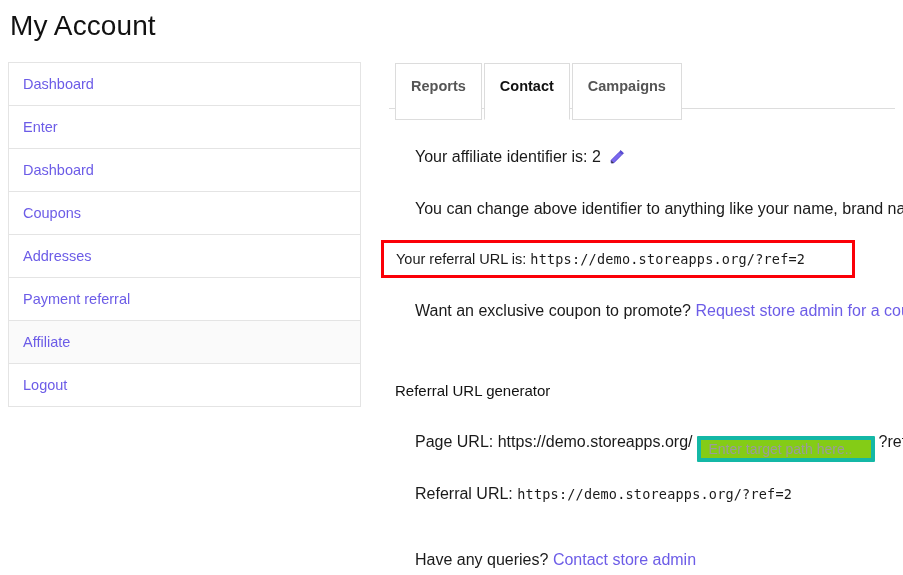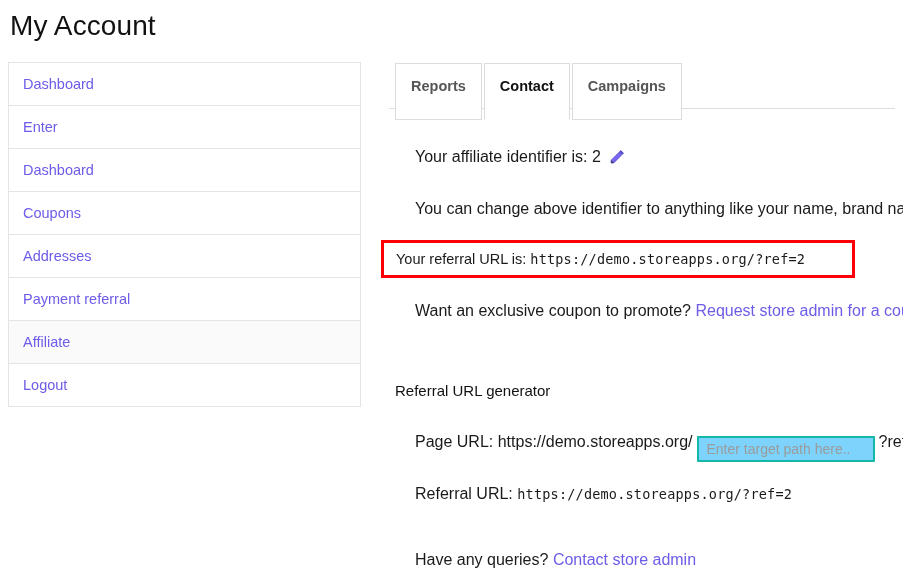--- a/index.html
+++ b/index.html
@@ -161,23 +161,23 @@
     color: #111111;
   }
 
   #page-url-row { top: 433px; }
   .path-input {
     display: inline-block;
     width: 178px;
     height: 26px;
     margin: 0 4px;
     vertical-align: -7px;
-    border: 2px solid #14b8a6;
+    border: 4px solid #14b8a6;
     border-radius: 1px;
-    background: #7dd3fc;
+    background: #84cc16;
     padding: 0 8px;
     font-family: "Liberation Sans", sans-serif;
     font-size: 14px;
     color: #333333;
     outline: none;
   }
   .path-input::placeholder { color: #9b9b9b; }
 
   #referral-url-row { top: 485px; }
   #queries-row { top: 551px; }

